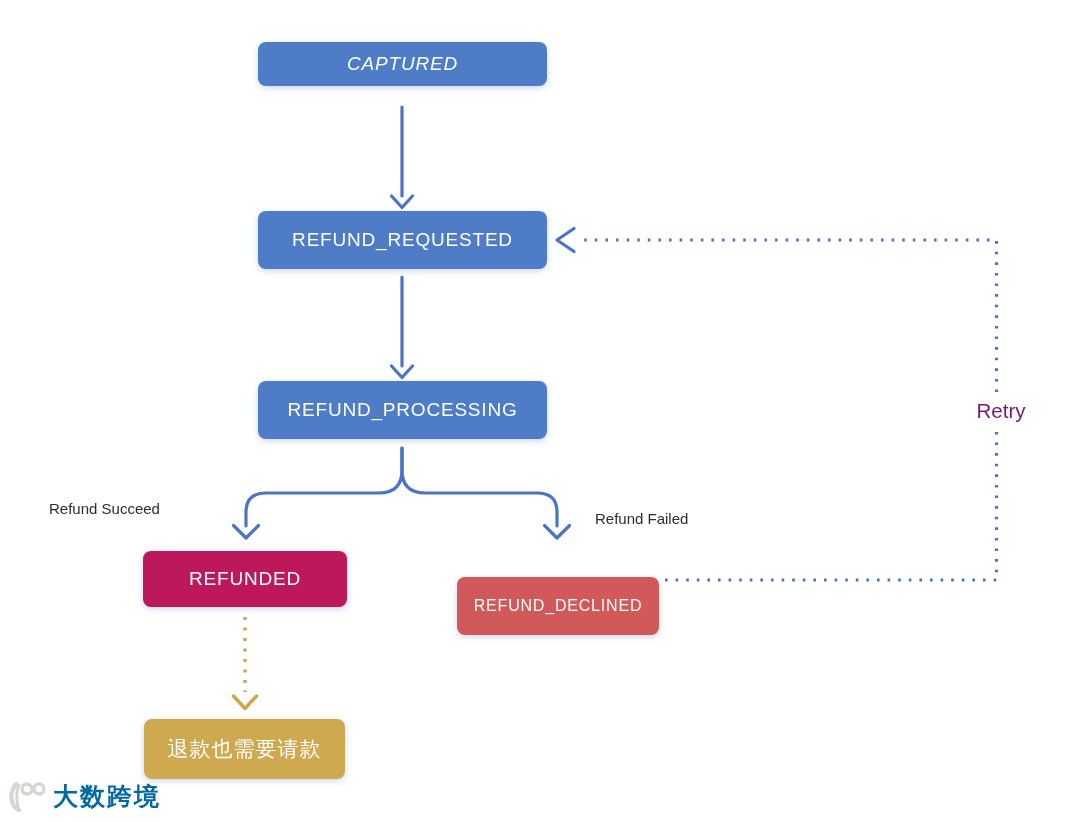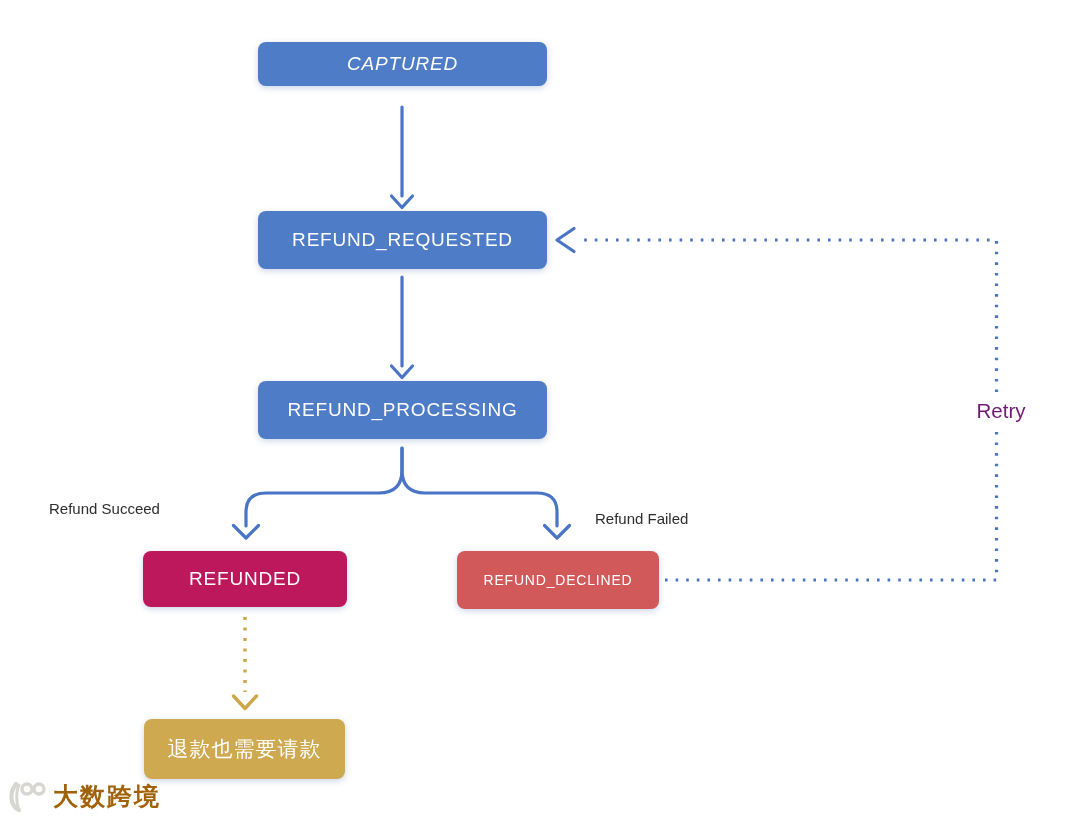--- a/index.html
+++ b/index.html
@@ -32,21 +32,21 @@
     position:absolute;
     left:963px;top:394px;
     width:76px;height:34px;
     background:#ffffff;
     display:flex;align-items:center;justify-content:center;
     color:#701a75;font-size:20.5px;
   }
   .watermark{
     position:absolute;left:6px;top:780px;
     display:flex;align-items:center;gap:5px;
-    color:#a16207;
+    color:#0369a1;
     font-size:25px;font-weight:bold;letter-spacing:2px;
     text-shadow:0 1px 1px #ffffff, 0 -1px 1px #ffffff;
     user-select:none;
   }
 </style>
 </head>
 <body>
 
 <div id="stage">
 
@@ -84,21 +84,21 @@
   </svg>
 
   <div class="node" style="left: 258px; top: 42px; width: 289px; height: 44px; background-color: rgb(78, 124, 199); font-style: italic;">CAPTURED</div>
 
   <div class="node" style="left: 258px; top: 211px; width: 289px; height: 58px; background-color: rgb(78, 124, 199);">REFUND_REQUESTED</div>
 
   <div class="node" style="left: 258px; top: 381px; width: 289px; height: 58px; background-color: rgb(78, 124, 199);">REFUND_PROCESSING</div>
 
   <div class="node" style="left: 143px; top: 551px; width: 204px; height: 56px; background-color: #be185d;">REFUNDED</div>
 
-  <div class="node" style="left: 457px; top: 551px; width: 202px; height: 58px; font-size: 14px; background-color: rgb(209, 89, 89);">REFUND_DECLINED</div>
+  <div class="node" style="left: 457px; top: 577px; width: 202px; height: 58px; font-size: 16px; background-color: rgb(209, 89, 89);">REFUND_DECLINED</div>
 
   <div class="node cn" style="left: 144px; top: 719px; width: 201px; height: 60px; background-color: rgb(207, 169, 79);">退款也需要请款</div>
 
   <div class="edge-label" style="left:49px;top:500px;">Refund Succeed</div>
 
   <div class="edge-label" style="left:595px;top:510px;">Refund Failed</div>
 
   <div class="retry-label">Retry</div>
 
   <div class="watermark">

